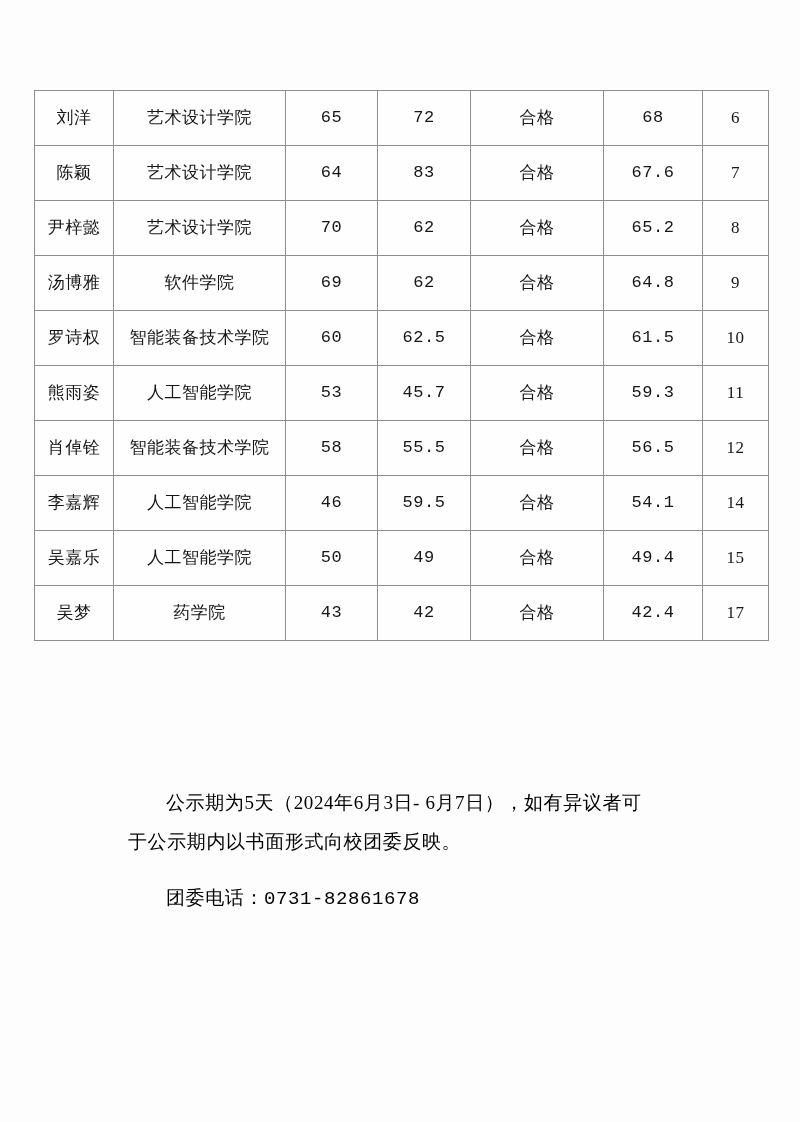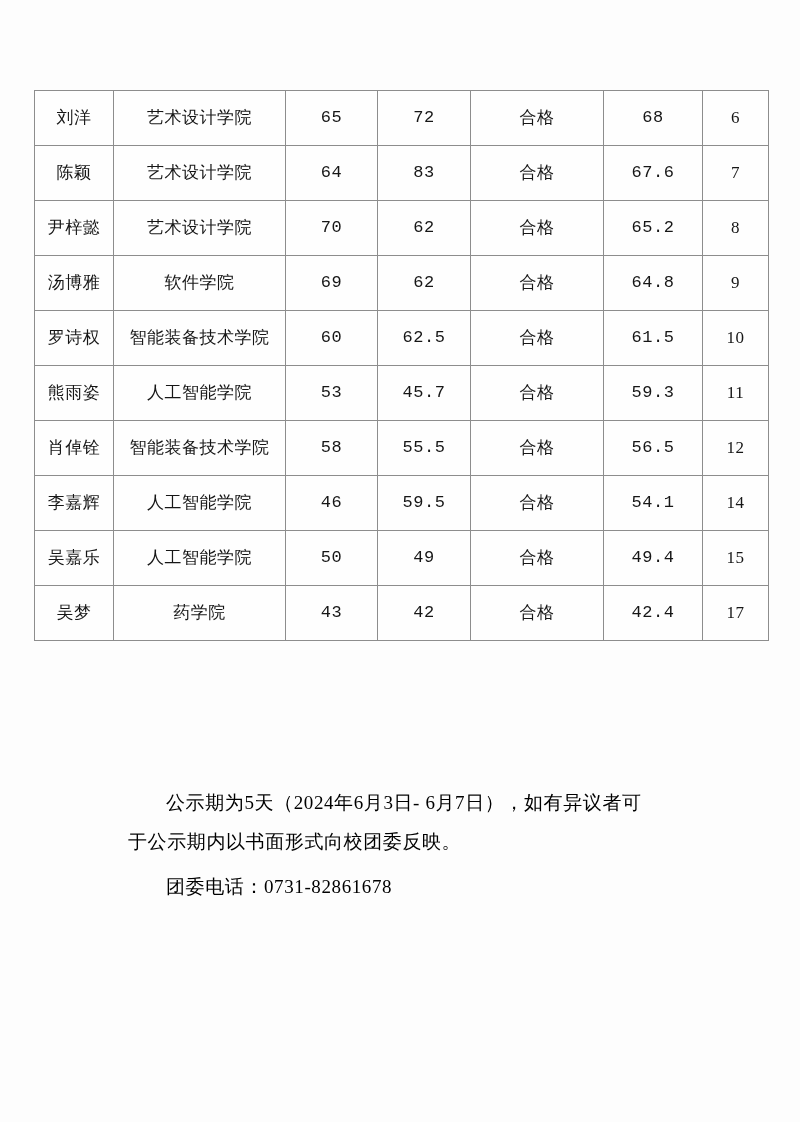--- a/index.html
+++ b/index.html
@@ -87,21 +87,22 @@
   }
   .notice p.indent {
     text-indent: 38px;
   }
   .notice p.no-indent {
     text-indent: 0;
     margin-top: -4px;
   }
   .notice p.contact {
     text-indent: 38px;
-    margin-top: 14px;
+    margin-top: 26px;
+    font-family: Liberation Mono, monospace;
   }
 </style>
 </head>
 <body>
 
 <div class="page">
 
   <div class="table-wrap">
     <table class="results">
       <colgroup>

